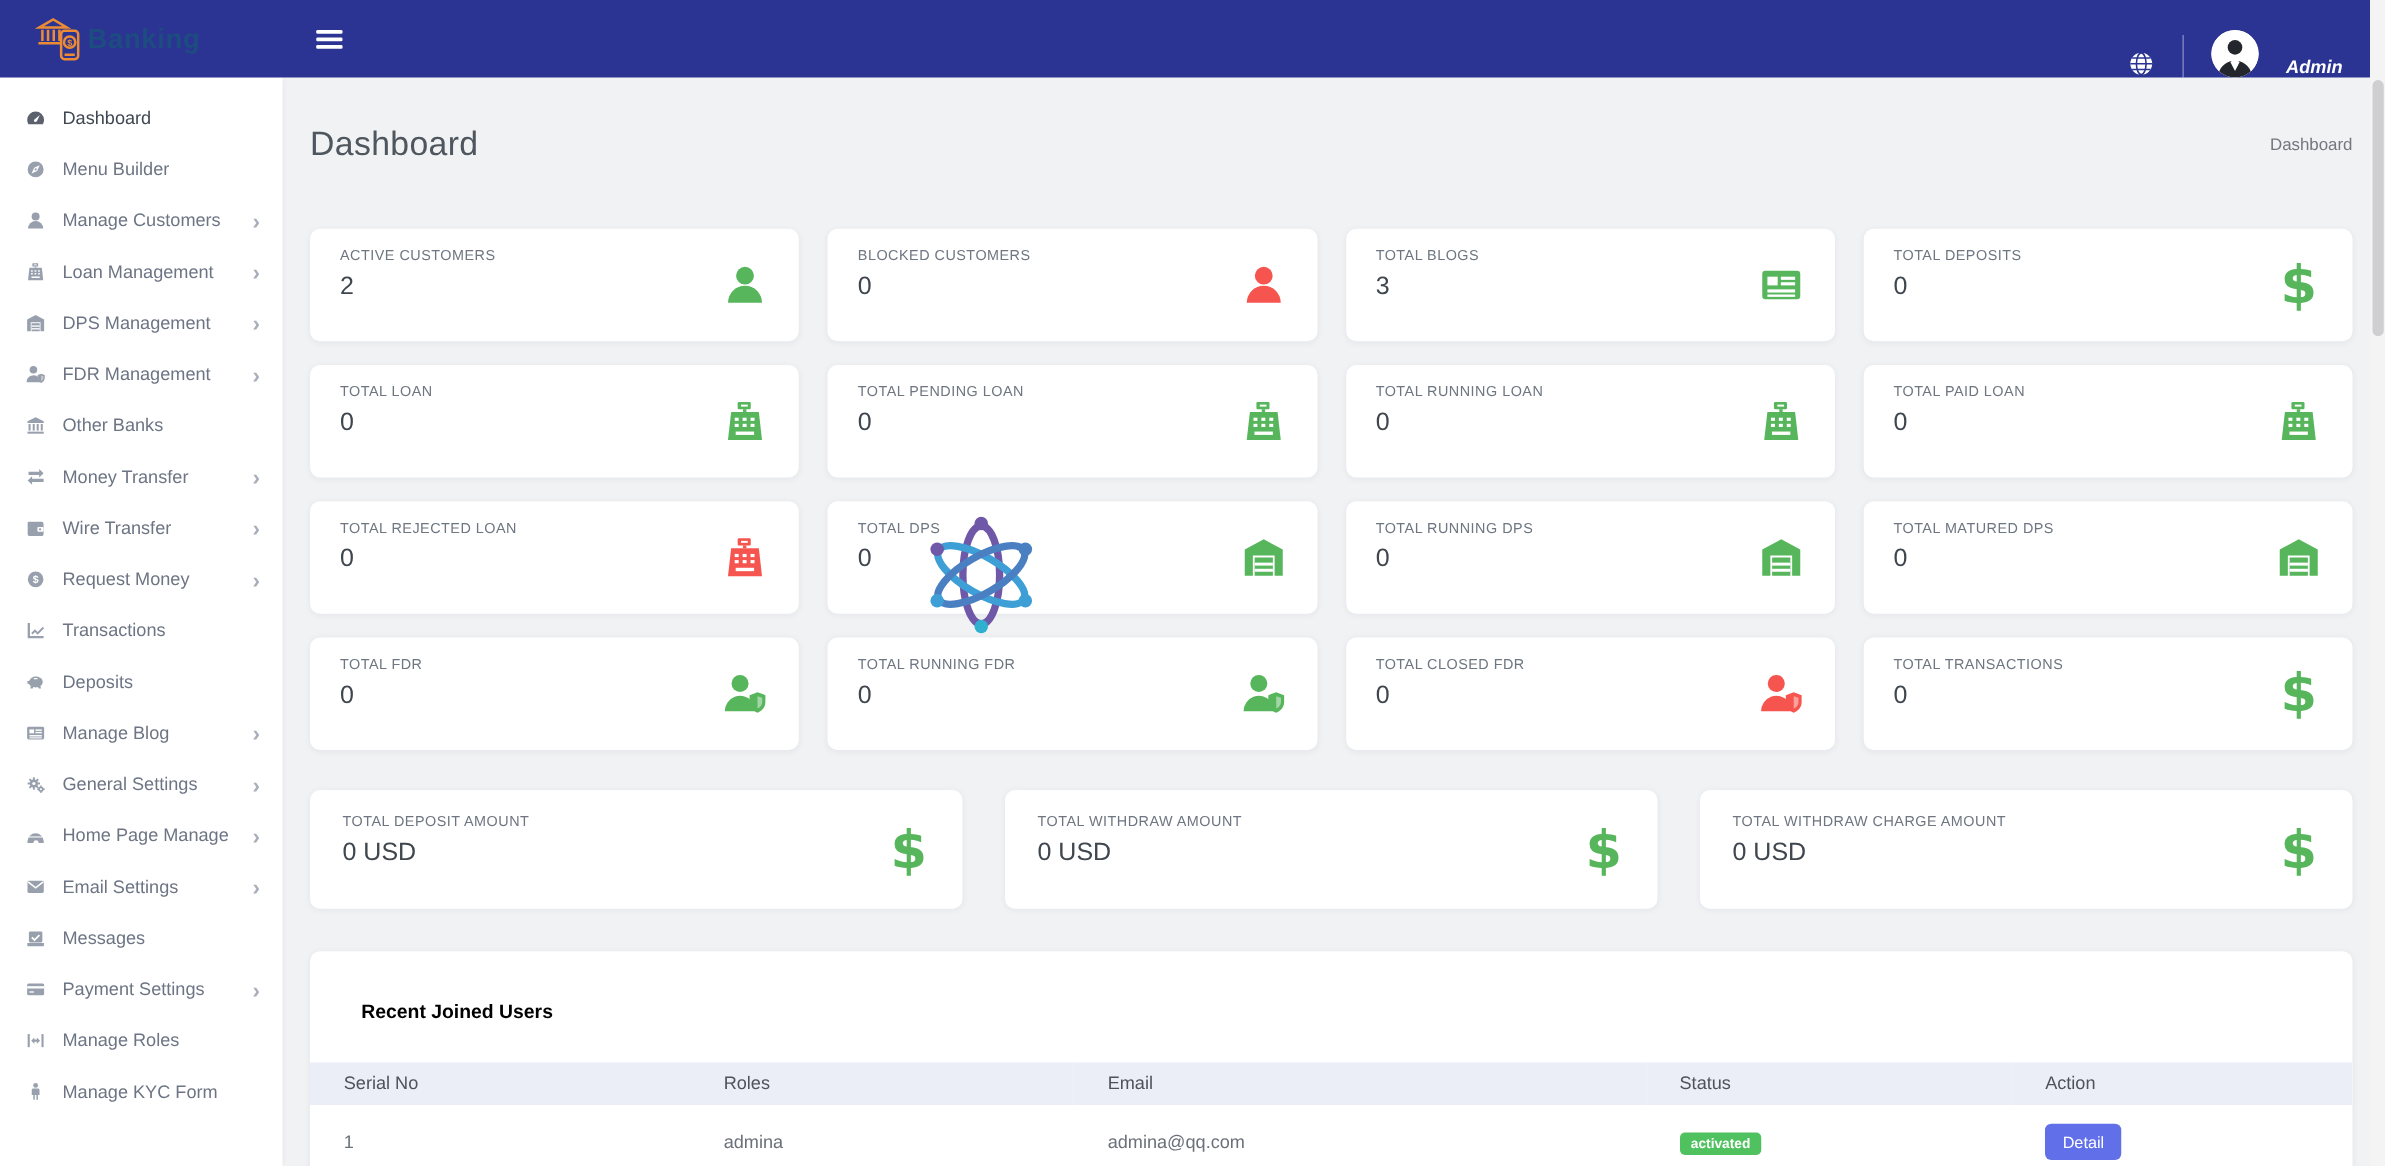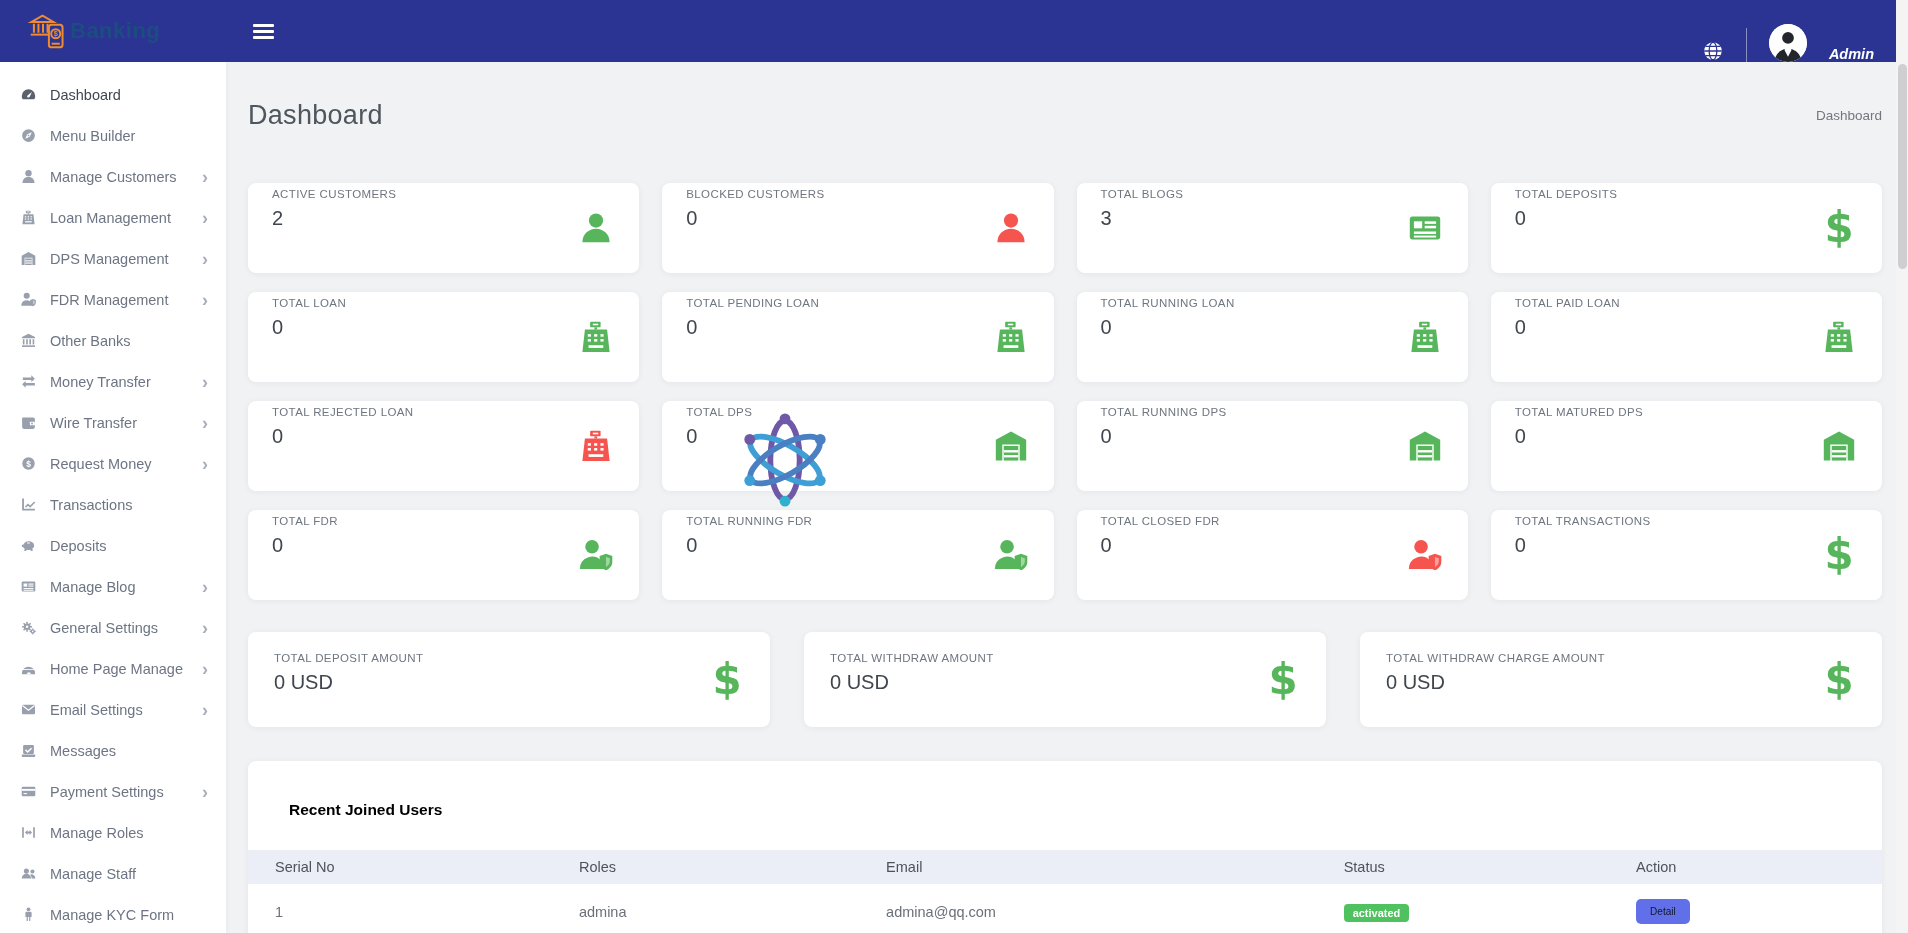--- a/index.html
+++ b/index.html
@@ -35,40 +35,40 @@
 
   
   .main{position:absolute;left:226px;top:62px;right:12px;bottom:0;padding:0 14px 0 22px;}
   .page-head{display:flex;justify-content:space-between;align-items:center;padding-top:38px;}
   .page-title{font-size:27px;font-weight:500;color:#4e565e;margin:0;letter-spacing:.3px;}
   .crumb{font-size:13.5px;color:#72767e;}
 
   .grid4{display:grid;grid-template-columns:repeat(4,1fr);column-gap:23px;row-gap:19px;margin-top:52px;}
   .grid3{display:grid;grid-template-columns:repeat(3,1fr);column-gap:34px;margin-top:32px;}
   .card{background:#ffffff;border-radius:8px;box-shadow:0 1px 6px rgba(28,39,60,.06);position:relative;}
-  .stat{height:90px;padding:5px 24px;}
+  .stat{height:90px;padding:16px 24px;}
   .amount{height:95px;padding:20px 26px;}
   .slab{font-size:11.5px;color:#6e7681;letter-spacing:.4px;font-weight:500;white-space:nowrap;}
   .sval{font-size:20px;color:#3f464d;margin-top:7px;}
   .cicon{position:absolute;right:24px;top:50%;transform:translateY(-50%);width:38px;height:38px;
     display:flex;align-items:center;justify-content:center;}
   .cicon svg{width:100%;height:100%;fill:currentColor;}
   .cicon.green{color:#57b65c;}
   .cicon.red{color:#f6554f;}
   .dollar-glyph{font-size:42px;font-weight:800;line-height:1;font-family:"DejaVu Sans",sans-serif;}
 
   
   .table-card{margin-top:34px;height:210px;overflow:hidden;}
   .table-title{padding:26px 27px 17px;font-size:15.5px;color:#000000;font-weight:700;margin:14px;}
   table{width:100%;border-collapse:collapse;font-size:14.5px;}
   thead tr{background:#eceef7;}
   th{font-weight:400;color:#4d535b;text-align:left;padding:8px 10px 8px 27px;height:34px;}
   td{padding:15px 10px 15px 27px;color:#6b717a;border-bottom:1px solid #edeff3;text-align:left;}
   .badge{background:#4fc15f;color:#fff;font-size:11px;font-weight:700;padding:3px 9px;border-radius:4px;}
-  .detail-btn{background:#6170e9;color:#0f172a;border:none;font-size:10px;padding:7px 14px;border-radius:5px;
+  .detail-btn{background:#6170e9;color:#ffffff;border:none;font-size:13px;padding:7px 14px;border-radius:5px;
     cursor:pointer;font-family:inherit;}
 
   
   .watermark{position:absolute;left:736px;top:408px;display:flex;align-items:center;z-index:50;pointer-events:none;}
   .wm-text{margin-left:10px;font-size:72px;font-weight:800;color:#39a6d6;letter-spacing:9px;line-height:1;
     text-shadow:-3px -3px 0 #fff,3px -3px 0 #fff,-3px 3px 0 #fff,3px 3px 0 #fff,0 -3px 0 #fff,0 3px 0 #fff,-3px 0 0 #fff,3px 0 0 #fff;}
 </style>
 </head>
 <body>
 
@@ -346,31 +346,20 @@
       </div>
       <div class="side-item">
         <span class="sicon">
           <svg viewBox="0 0 24 24">
             <rect x="3" y="4.6" width="2.4" height="14.8"></rect>
             <rect x="18.6" y="4.6" width="2.4" height="14.8"></rect>
             <path d="M10.6 8.4 7 12l3.6 3.6v-2.3h2.8v2.3L17 12l-3.6-3.6v2.3h-2.8z"></path>
           </svg>
         </span>
         <span class="slabel">Manage Roles</span>
-      </div>
-      <div class="side-item">
-        <span class="sicon">
-          <svg viewBox="0 0 24 24">
-            <circle cx="9" cy="8.6" r="3.6"></circle>
-            <path d="M2.4 19a6.6 6.6 0 0 1 13.2 0z"></path>
-            <circle cx="17.6" cy="9.2" r="2.9"></circle>
-            <path d="M16.6 19a8.3 8.3 0 0 0-2.4-5.3 5.3 5.3 0 0 1 7.4 4.8v.5z"></path>
-          </svg>
-        </span>
-        <span class="slabel">Manage Staff</span>
       </div>
       <div class="side-item">
         <span class="sicon">
           <svg viewBox="0 0 24 24">
             <circle cx="12" cy="4.7" r="2.7"></circle>
             <path d="M9.4 8.2h5.2c1 0 1.8.8 1.8 1.8v5.5h-1.8V21h-1.7v-5.4h-1.8V21H9.4v-5.5H7.6V10c0-1 .8-1.8 1.8-1.8z"></path>
           </svg>
         </span>
         <span class="slabel">Manage KYC Form</span>
       </div>

